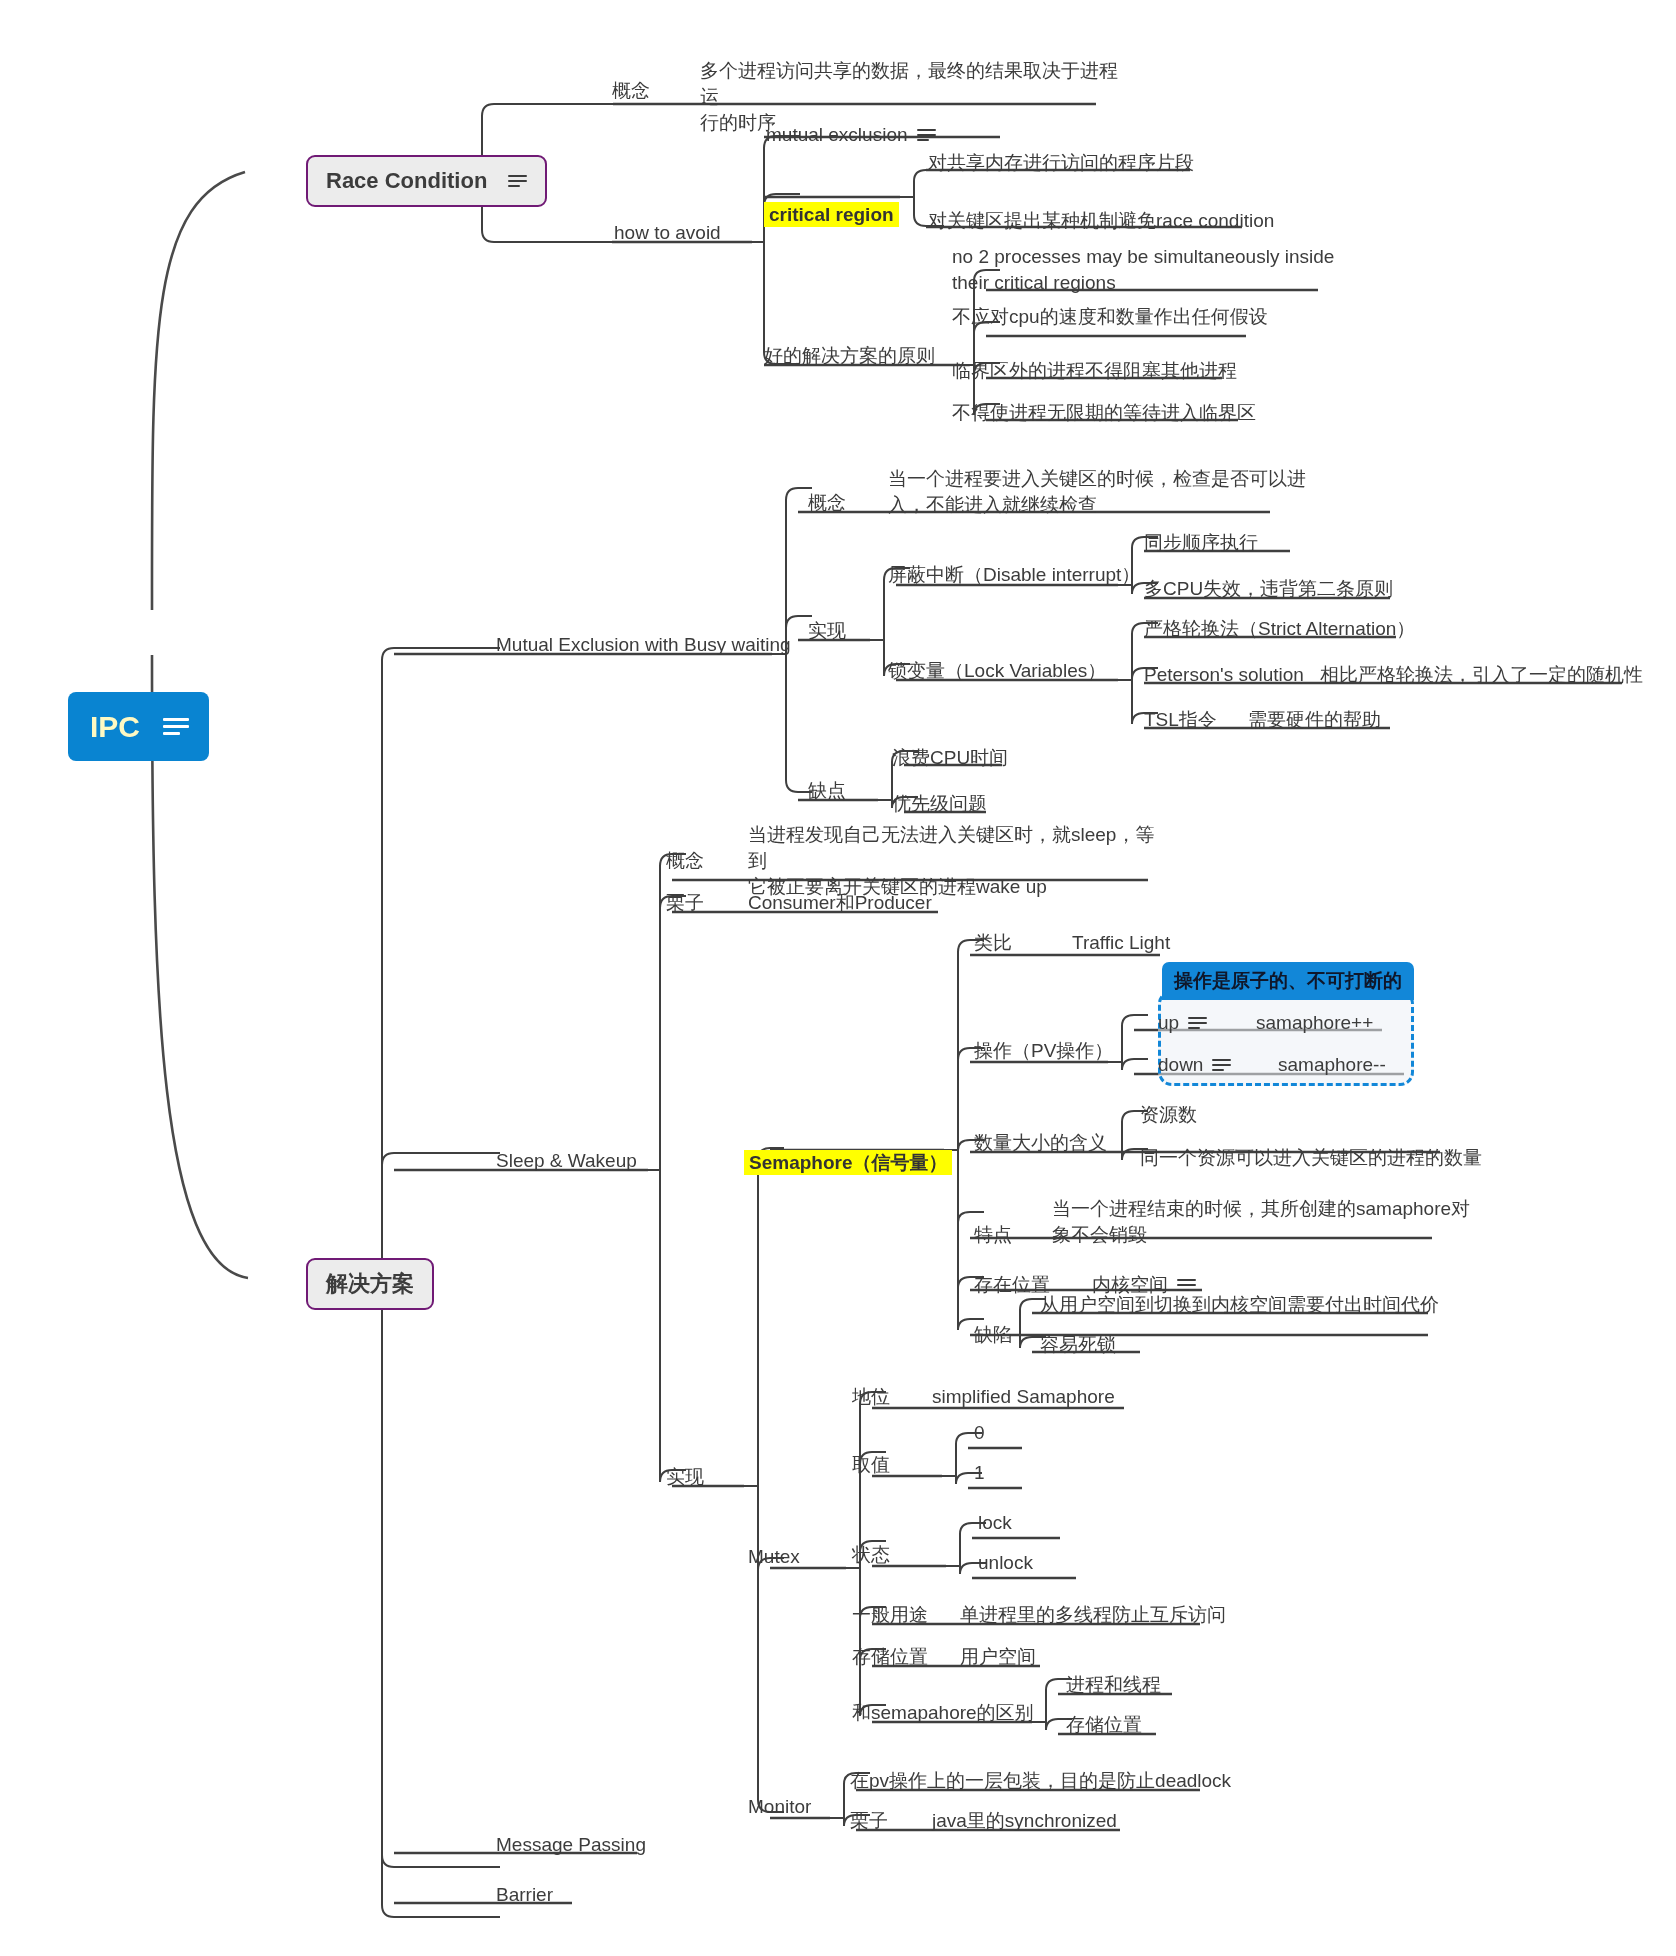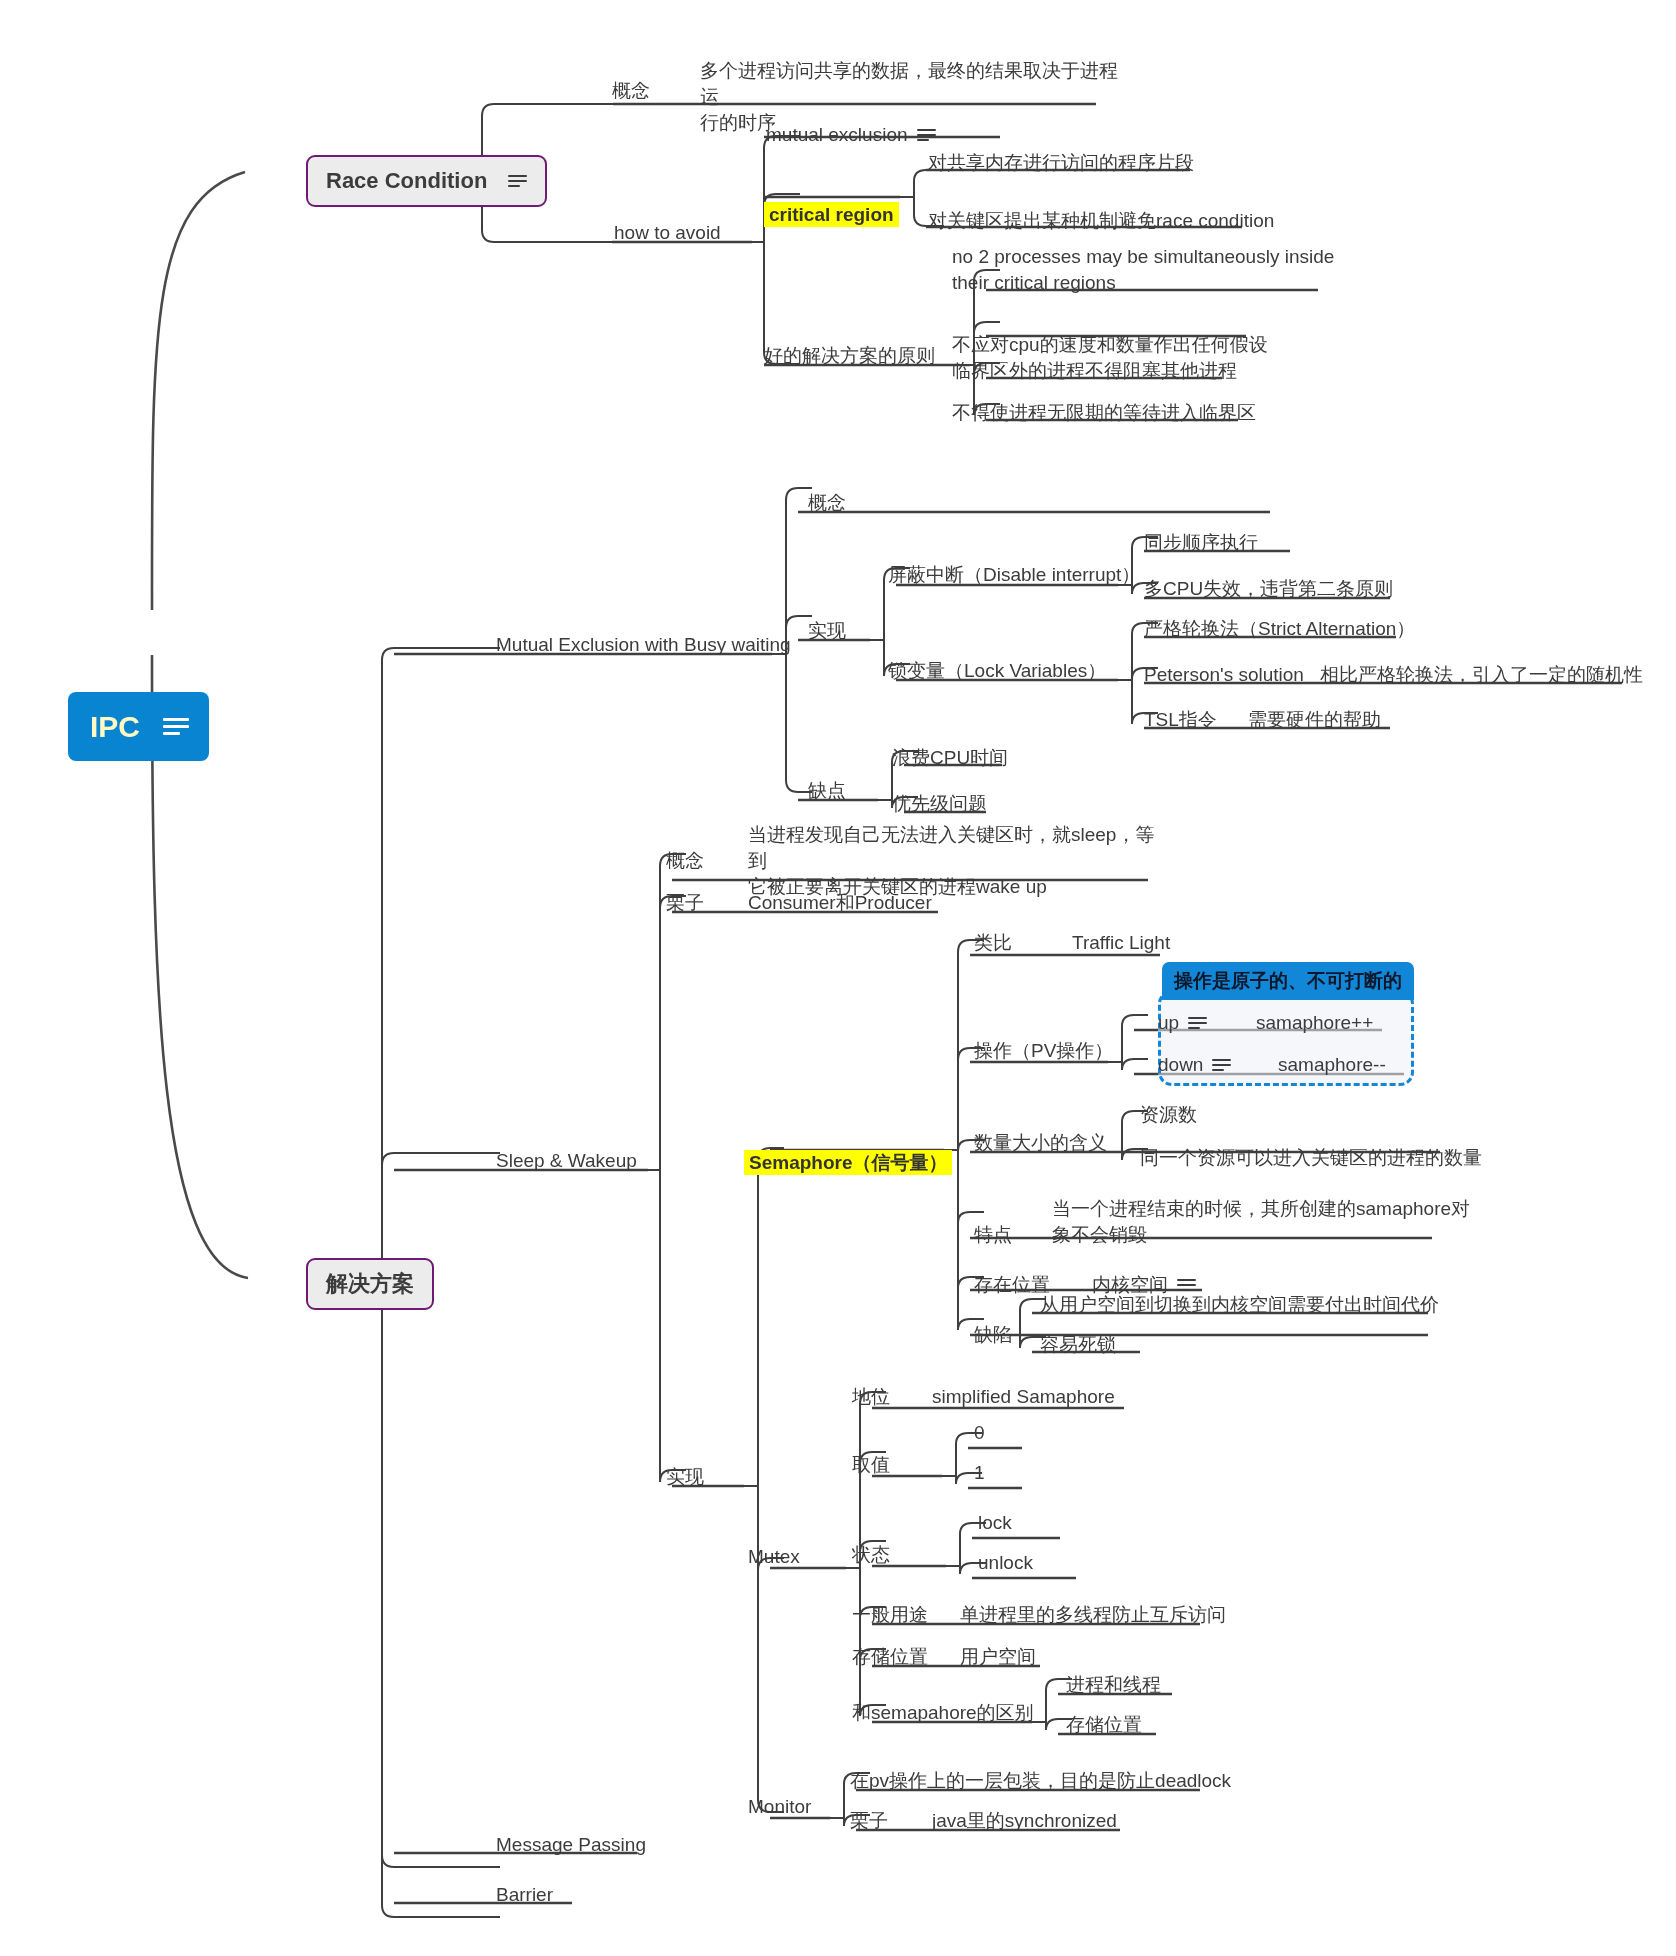--- a/index.html
+++ b/index.html
@@ -331,27 +331,29 @@
 
   <div class="node" style="left:764px;top:176px;">
     <span class="hl-yellow">critical region</span>
   </div>
   <div class="node" style="left:928px;top:150px;">对共享内存进行访问的程序片段</div>
   <div class="node" style="left:928px;top:208px;">对关键区提出某种机制避免race condition</div>
 
   <div class="node" style="left:764px;top:343px;">好的解决方案的原则</div>
   <div class="node" style="left:952px;top:244px;width:400px;">no 2 processes may be simultaneously inside
 their critical regions</div>
-  <div class="node" style="left:952px;top:332px;">不应对cpu的速度和数量作出任何假设</div>
+  <div class="node" style="left:952px;top:304px;">不应对cpu的速度和数量作出任何假设</div>
   <div class="node" style="left:952px;top:358px;">临界区外的进程不得阻塞其他进程</div>
   <div class="node" style="left:952px;top:400px;">不得使进程无限期的等待进入临界区</div>
 
   <div class="node" style="left:496px;top:632px;">Mutual Exclusion with Busy waiting</div>
 
   <div class="node" style="left:808px;top:490px;">概念</div>
+  <div class="node" style="left:888px;top:466px;width:420px;">当一个进程要进入关键区的时候，检查是否可以进
+入，不能进入就继续检查</div>
 
   <div class="node" style="left:808px;top:618px;">实现</div>
 
   <div class="node" style="left:888px;top:562px;">屏蔽中断（Disable interrupt）</div>
   <div class="node" style="left:1144px;top:530px;">同步顺序执行</div>
   <div class="node" style="left:1144px;top:576px;">多CPU失效，违背第二条原则</div>
 
   <div class="node" style="left:888px;top:658px;">锁变量（Lock Variables）</div>
   <div class="node" style="left:1144px;top:616px;">严格轮换法（Strict Alternation）</div>
   <div class="node" style="left:1144px;top:662px;">Peterson's solution</div>

